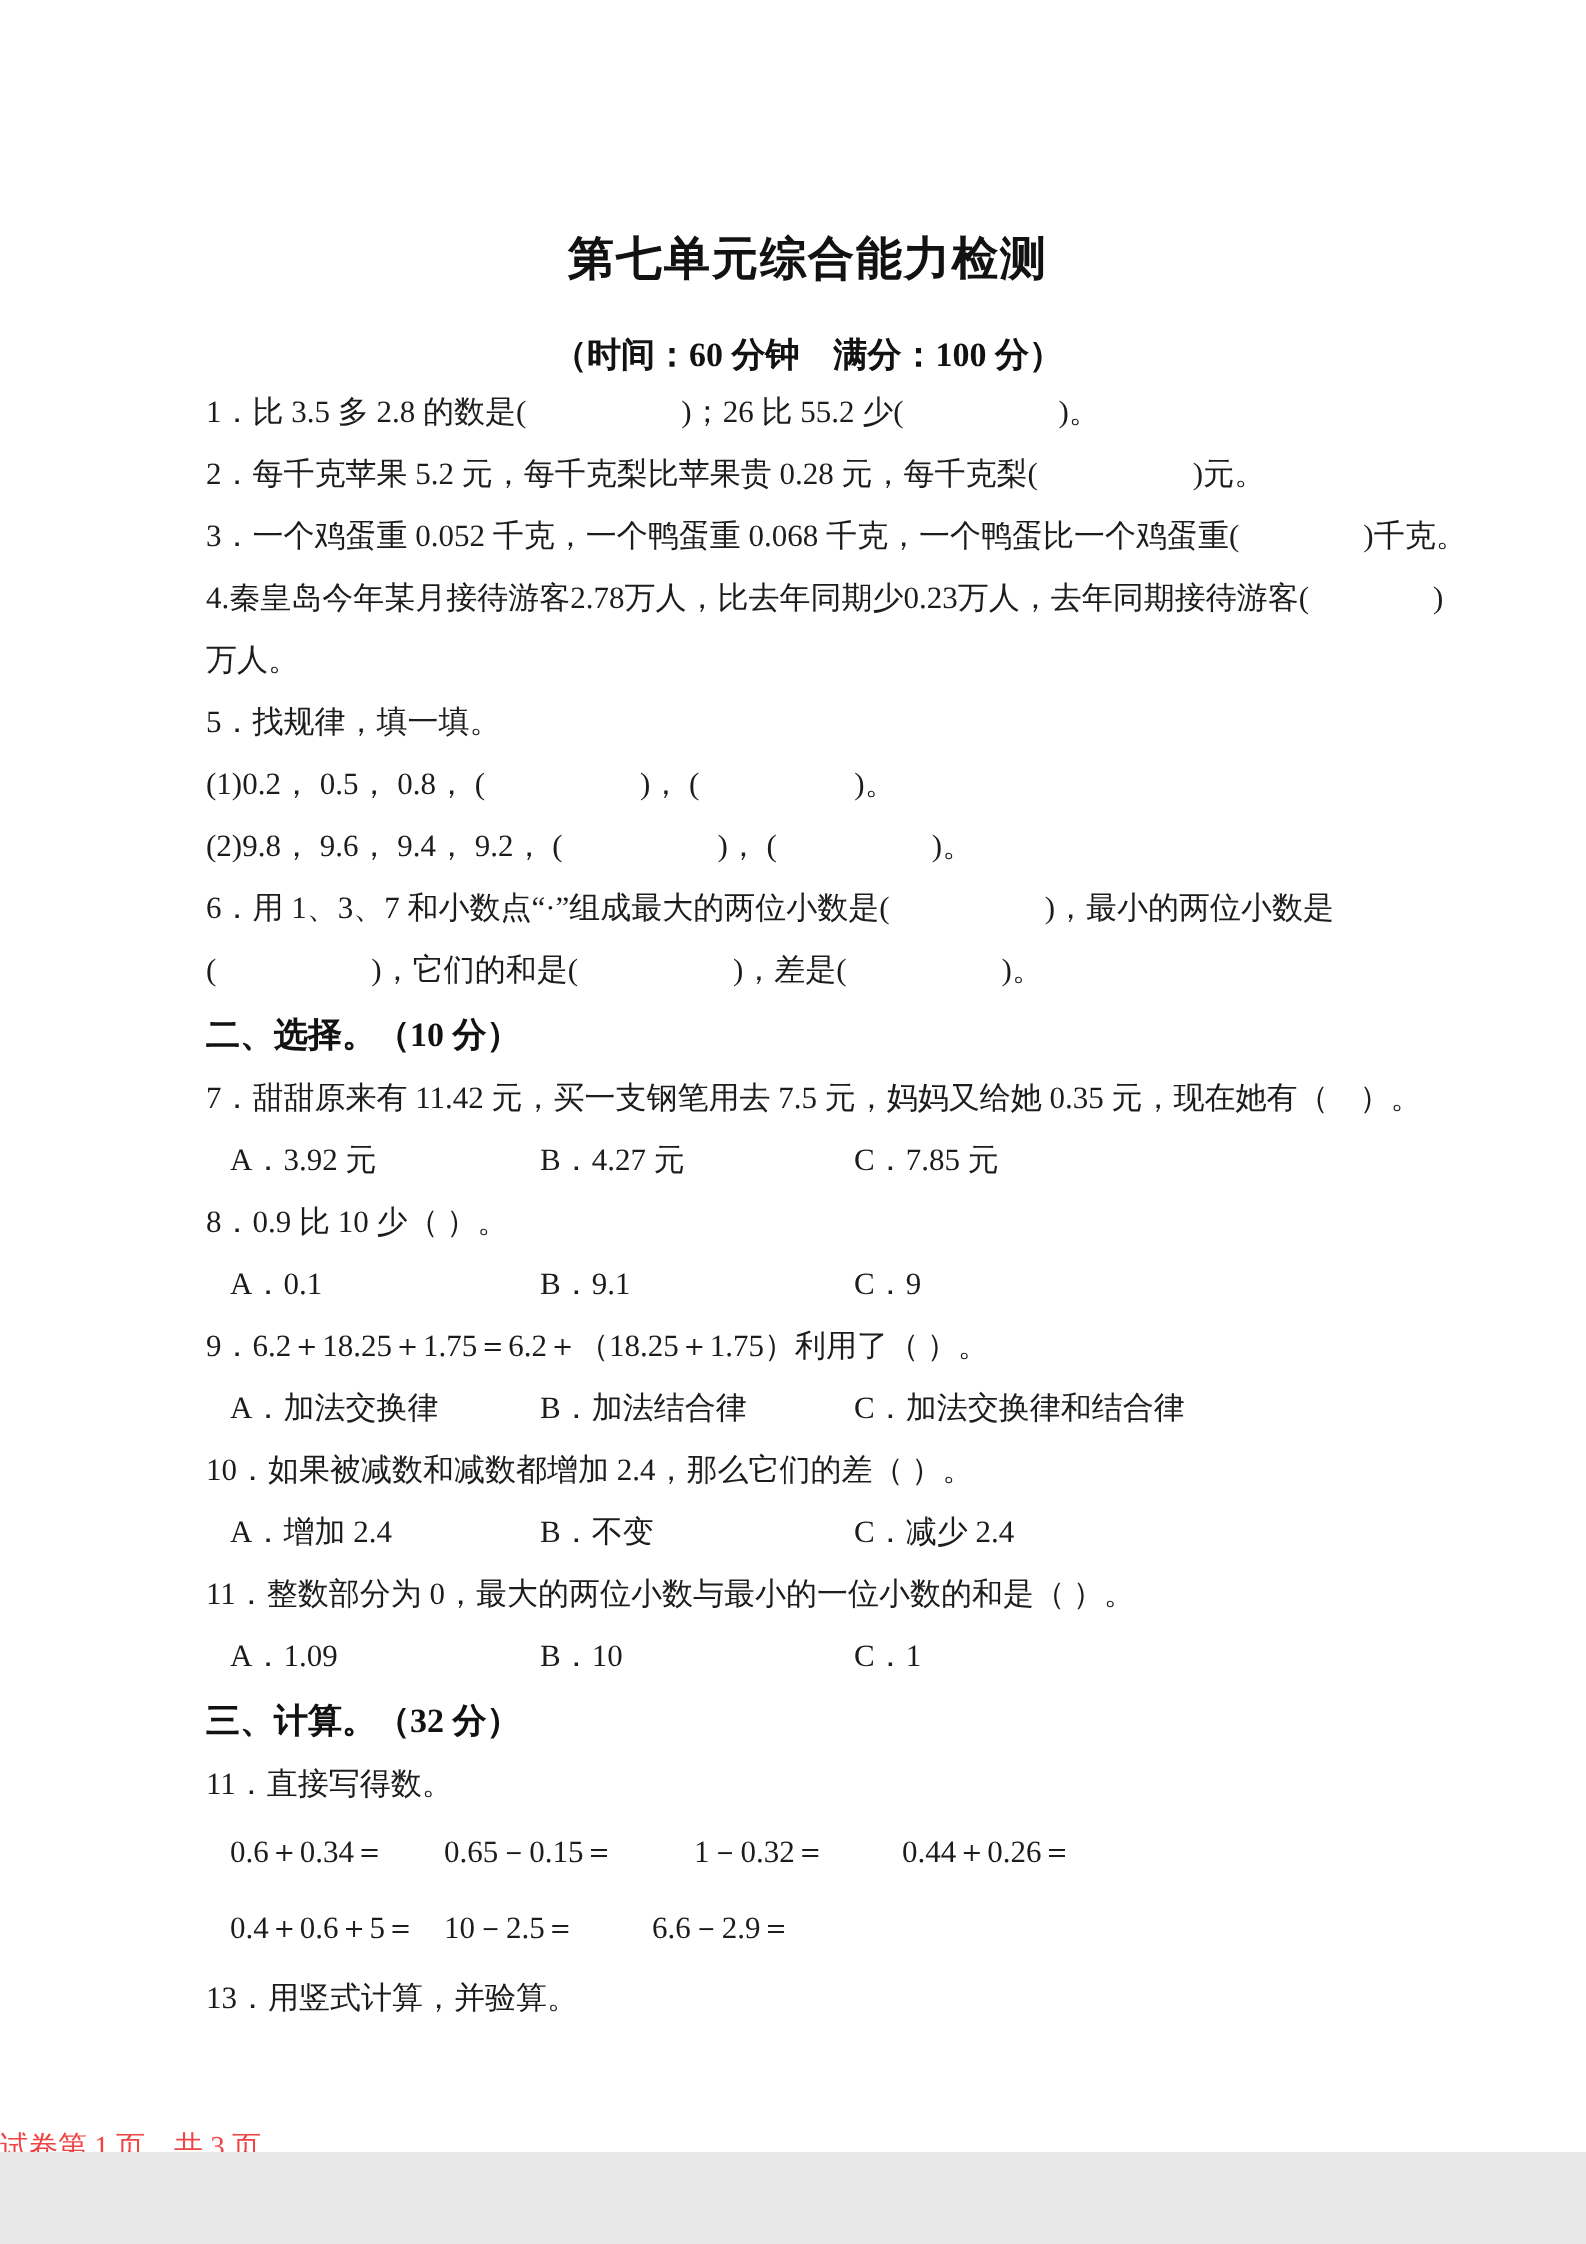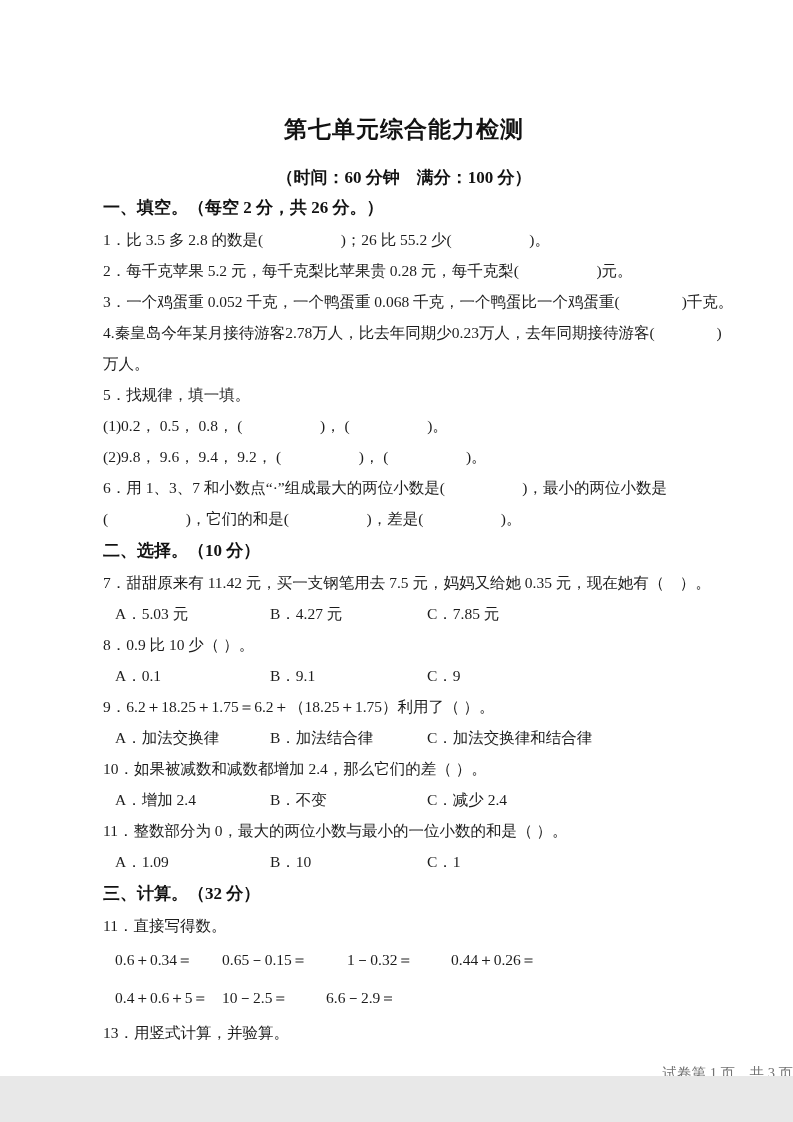--- a/index.html
+++ b/index.html
@@ -40,49 +40,48 @@
   .calc-row{
     display:flex;padding-left:12px;line-height:38px;
     font-size:15.5px;white-space:pre;
   }
   .calc-1{width:107px;}
   .calc-2{width:125px;}
   .calc-3{width:104px;}
   .calc-4{flex:1;}
   .footer{
     position:absolute;left:0;right:0;top:1064px;
-    text-align:right;font-size:14.5px;color:#737373;
+    text-align:left;font-size:14.5px;color:#ef4444;
     white-space:pre;
   }
 </style>
 </head>
 <body>
 
 <div class="page">
   <div class="content">
 
     <div class="title">第七单元综合能力检测</div>
     <div class="subtitle">（时间：60 分钟　满分：100 分）</div>
 
-    <div class="heading">一、填空。（每空 2 分，共 26 分。）</div>
     <div class="line">1．比 3.5 多 2.8 的数是(　　　　　)；26 比 55.2 少(　　　　　)。</div>
     <div class="line">2．每千克苹果 5.2 元，每千克梨比苹果贵 0.28 元，每千克梨(　　　　　)元。</div>
     <div class="line">3．一个鸡蛋重 0.052 千克，一个鸭蛋重 0.068 千克，一个鸭蛋比一个鸡蛋重(　　　　)千克。</div>
     <div class="line">4.秦皇岛今年某月接待游客2.78万人，比去年同期少0.23万人，去年同期接待游客(　　　　)</div>
     <div class="line">万人。</div>
     <div class="line">5．找规律，填一填。</div>
     <div class="line">(1)0.2， 0.5， 0.8， (　　　　　)， (　　　　　)。</div>
     <div class="line">(2)9.8， 9.6， 9.4， 9.2， (　　　　　)， (　　　　　)。</div>
     <div class="line">6．用 1、3、7 和小数点“·”组成最大的两位小数是(　　　　　)，最小的两位小数是</div>
     <div class="line">(　　　　　)，它们的和是(　　　　　)，差是(　　　　　)。</div>
 
     <div class="heading">二、选择。（10 分）</div>
     <div class="line">7．甜甜原来有 11.42 元，买一支钢笔用去 7.5 元，妈妈又给她 0.35 元，现在她有（　）。</div>
     <div class="options">
-      <span class="opt-a">A．5.03 元</span>
+      <span class="opt-a">A．3.92 元</span>
       <span class="opt-b">B．4.27 元</span>
       <span class="opt-c">C．7.85 元</span>
     </div>
     <div class="line">8．0.9 比 10 少（ ）。</div>
     <div class="options">
       <span class="opt-a">A．0.1</span>
       <span class="opt-b">B．9.1</span>
       <span class="opt-c">C．9</span>
     </div>
     <div class="line">9．6.2＋18.25＋1.75＝6.2＋（18.25＋1.75）利用了（ ）。</div>

